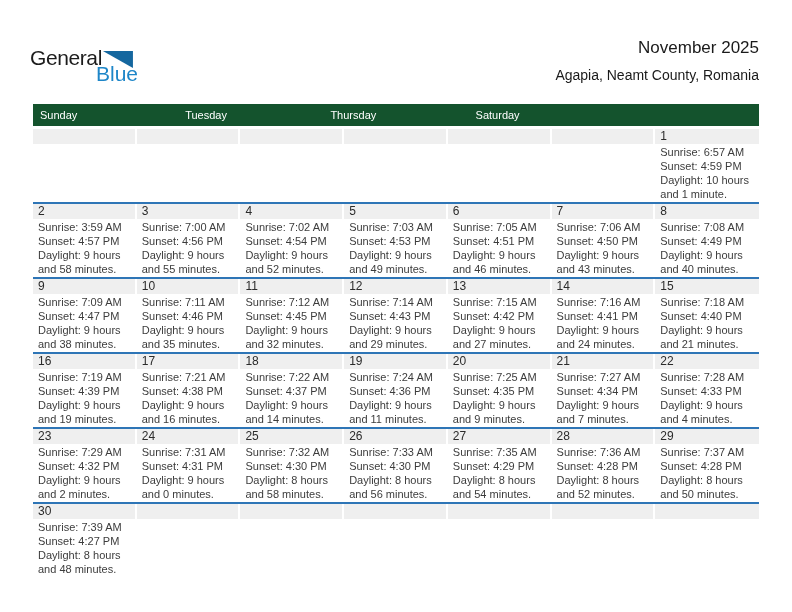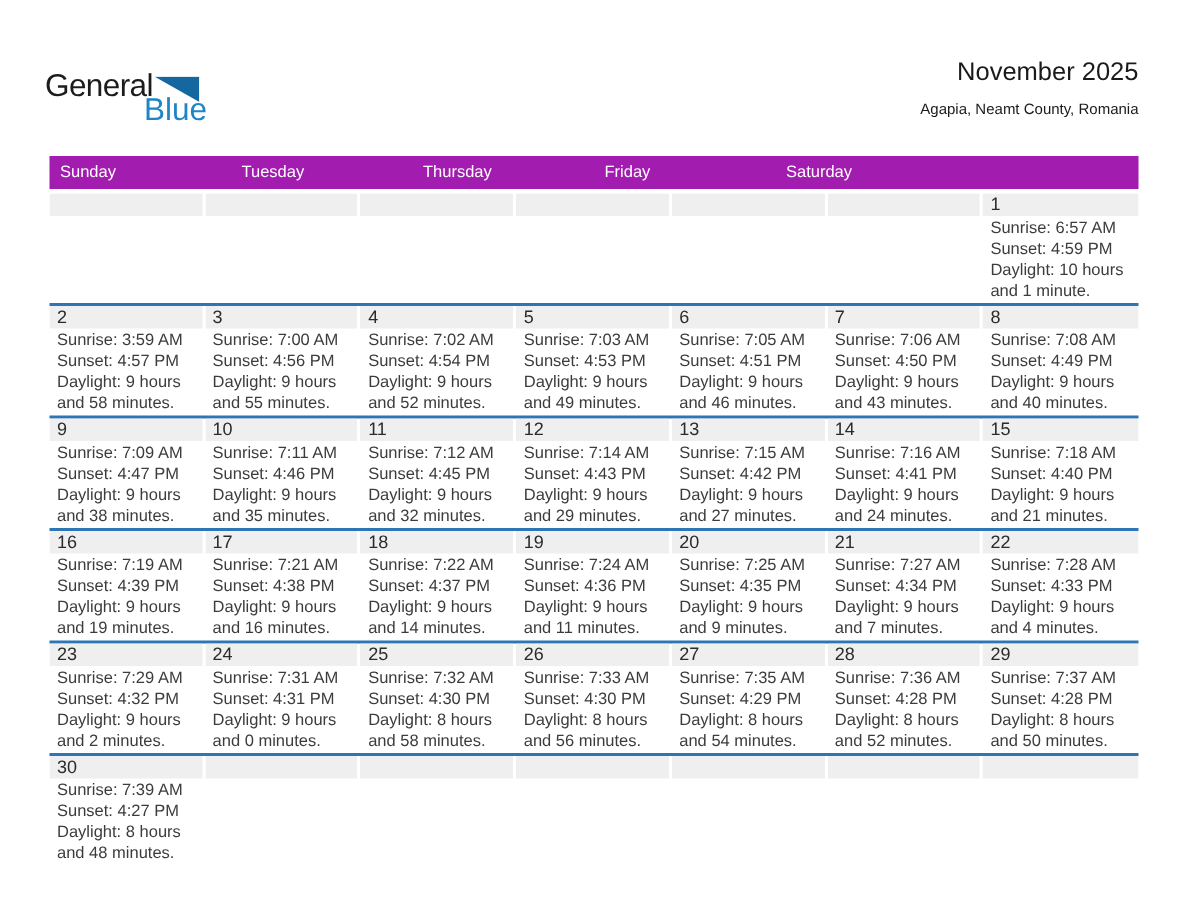--- a/index.html
+++ b/index.html
@@ -10,25 +10,25 @@
   .logo{position:absolute;left:30px;top:47px;}
   .logo-row{display:flex;align-items:flex-end;}
   .logo-general{font-size:21px;color:#1c1c1c;letter-spacing:-0.4px;line-height:1;}
   .logo-triangle{width:30px;height:17px;background:#15679f;
                  clip-path:polygon(0 0,100% 0,100% 100%);margin-top:2px;margin-left:1px;}
   .logo-blue{font-size:21px;color:#1e86c8;line-height:1;margin:-5px 0 0 66px;}
 
   
   .title-block{position:absolute;top:39px;right:33px;text-align:right;}
   .page-title{font-size:17px;font-weight:400;color:#1a1a1a;margin:0 0 10px 0;line-height:1.1;}
-  .page-subtitle{font-size:10px;color:#1a1a1a;line-height:1.1;}
+  .page-subtitle{font-size:14px;color:#1a1a1a;line-height:1.1;}
 
   
   .calendar{position:absolute;left:33px;top:104px;width:726px;}
-  .weekday-row{display:grid;grid-template-columns:repeat(6,1fr);background:#a21caf;
+  .weekday-row{display:grid;grid-template-columns:repeat(5,1fr);background:#14532d;
                height:22px;margin-bottom:3px;}
   .weekday{color:#ffffff;font-size:11px;line-height:22px;padding-left:7px;
            white-space:nowrap;overflow:hidden;}
   .week{display:grid;grid-template-columns:repeat(7,1fr);height:73px;
         border-bottom:2px solid #2e75b6;}
   .week:last-child{border-bottom:none;height:74px;}
   .cell{overflow:hidden;}
   .band{height:15px;background:#efefef;margin-right:2px;font-size:12px;line-height:15px;
         padding-left:5px;color:#2b2b2b;}
   .cell:last-child .band{margin-right:0;}
@@ -51,21 +51,20 @@
   <div class="title-block">
     <div class="page-title">November 2025</div>
     <div class="page-subtitle">Agapia, Neamt County, Romania</div>
   </div>
 
   <div class="calendar">
     <div class="weekday-row">
         <div class="weekday">Sunday</div>
         <div class="weekday">Tuesday</div>
         <div class="weekday">Thursday</div>
-        <div class="weekday">Friday</div>
         <div class="weekday">Saturday</div>
       </div>
     <div>
         <div class="week">
           <div class="cell">
             <div class="band"></div>
           </div>
           <div class="cell">
             <div class="band"></div>
           </div>

